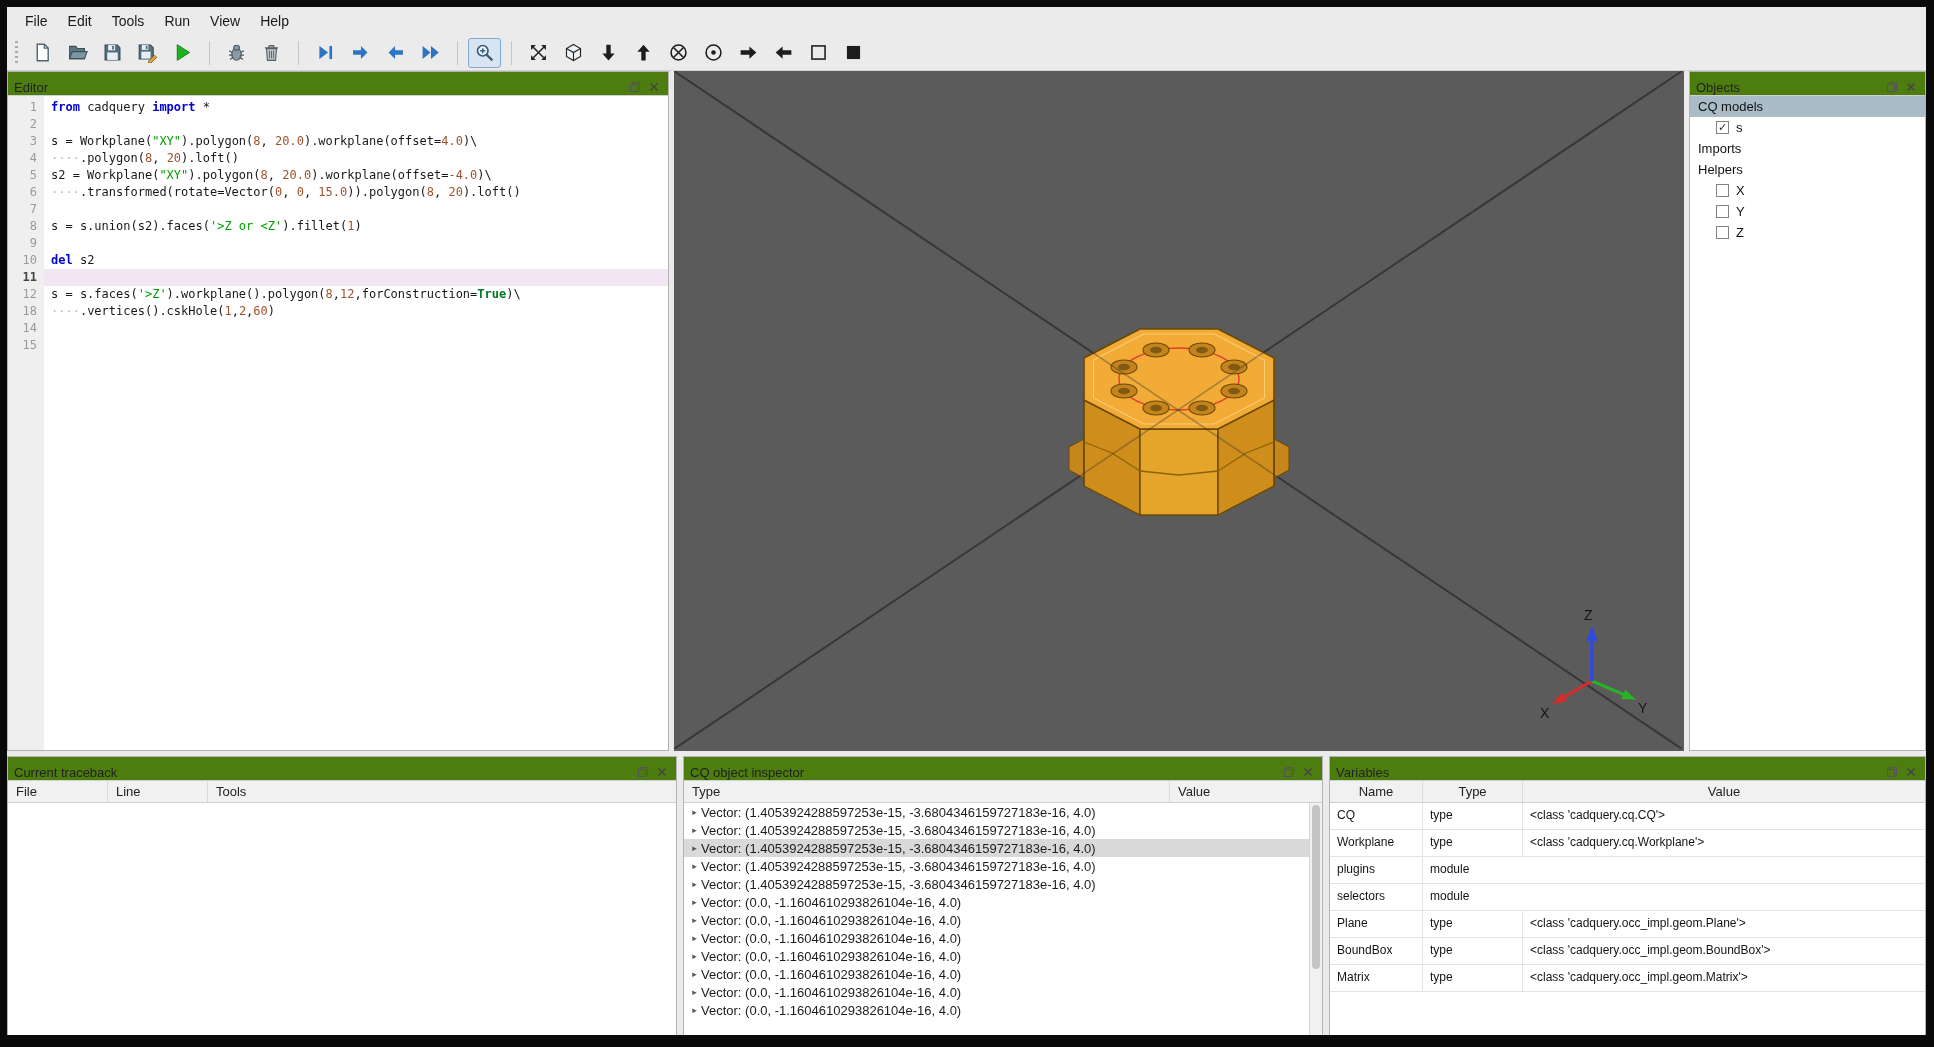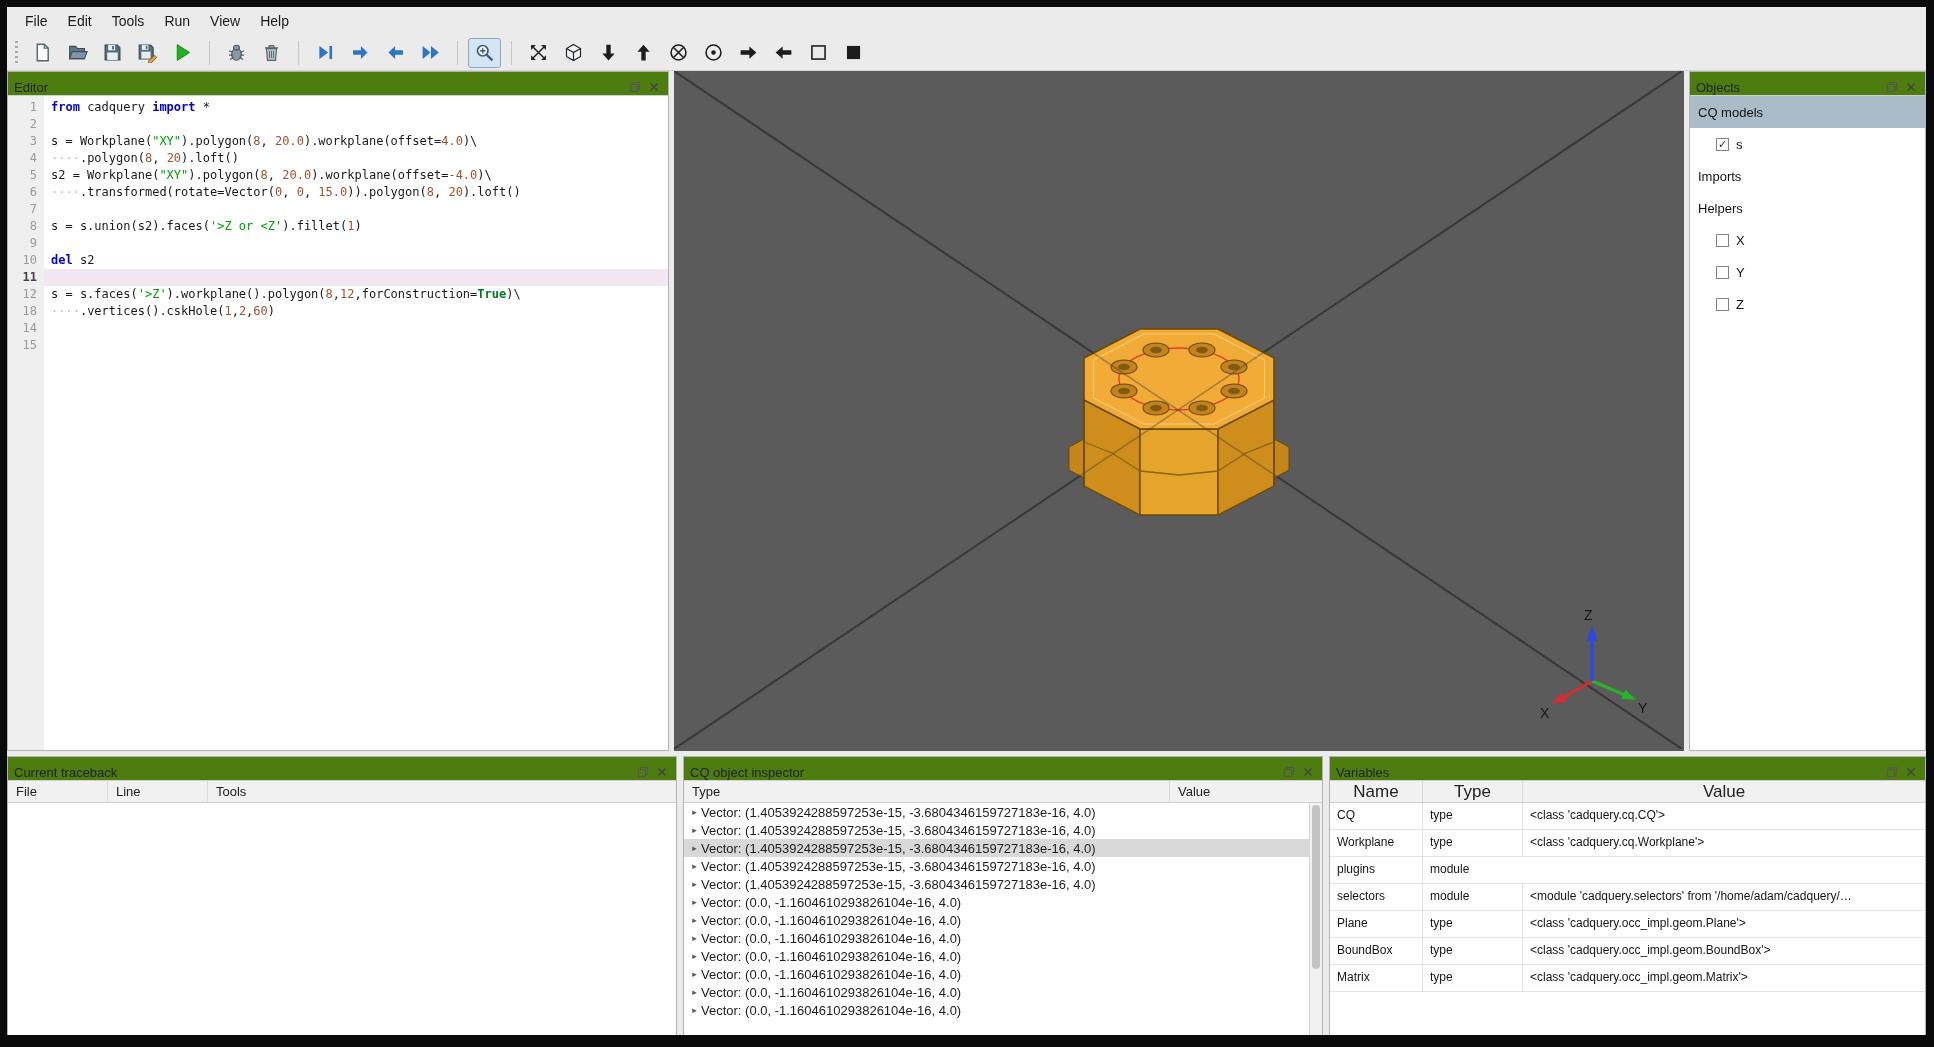--- a/index.html
+++ b/index.html
@@ -50,21 +50,21 @@
 
   
   .viewport { width:1010px; flex:none; background:#5b5b5b; position:relative; overflow:hidden; }
   .viewport svg { display:block; }
   .axline { stroke:#3d3d3d; stroke-width:2; }
   .axline2 { stroke:#2e2e2e; stroke-width:1.6; opacity:.35; }
   .axlabel { font-family:"Liberation Sans",sans-serif; font-size:14px; fill:#141414; }
 
   
   .objects-panel { flex:1; }
-  .obj-row { height:32px; display:flex; align-items:center; font-size:13px; color:#111; padding-left:8px; }
+  .obj-row { height:21px; display:flex; align-items:center; font-size:13px; color:#111; padding-left:8px; }
   .obj-row.indent { padding-left:26px; }
   .obj-row.selected { background:#a9bcc7; }
   .cbx { width:13px; height:13px; flex:none; border:1px solid #828282; background:#fff; margin-right:7px; font-size:11px; line-height:11px; display:flex; align-items:center; justify-content:center; color:#16324a; }
 
   
   .traceback-panel { width:670px; flex:none; }
   .tb-cols { display:flex; height:22px; flex:none; background:#f1f1f1; border-bottom:1px solid #cfcfcf; font-size:13px; color:#222; }
   .tb-col { padding:3px 8px; border-right:1px solid #dadada; }
   .tb-col.c0 { width:100px; flex:none; }
   .tb-col.c1 { width:100px; flex:none; }
@@ -80,21 +80,21 @@
   .insp-body { flex:1; position:relative; overflow:hidden; }
   .insp-rows { position:absolute; inset:0 13px 0 0; overflow:hidden; }
   .insp-row { display:flex; align-items:center; height:18px; font-size:13px; color:#1c1c1c; padding-left:4px; white-space:nowrap; }
   .insp-row.selected { background:#d9d9d9; }
   .insp-row .tri { width:13px; flex:none; font-size:9px; color:#555; text-align:center; }
   .insp-scroll { position:absolute; top:0; right:0; bottom:0; width:13px; background:#f1f1f1; border-left:1px solid #d5d5d5; }
   .insp-thumb { position:absolute; top:2px; left:2px; right:2px; height:62%; background:#c4c4c4; border-radius:4px; }
 
   
   .variables-panel { flex:1; }
-  .var-head { display:grid; grid-template-columns:93px 100px 1fr; height:22px; flex:none; background:#f1f1f1; border-bottom:1px solid #cfcfcf; font-size:17px; color:#222; }
+  .var-head { display:grid; grid-template-columns:93px 100px 1fr; height:22px; flex:none; background:#f1f1f1; border-bottom:1px solid #cfcfcf; font-size:13px; color:#222; }
   .var-head div { display:flex; align-items:center; justify-content:center; border-right:1px solid #dadada; }
   .var-head div:last-child { border-right:none; }
   .var-rows { flex:1; overflow:hidden; background:#fff; }
   .var-row { display:grid; grid-template-columns:93px 100px 1fr; height:27px; font-size:12px; border-bottom:1px solid #e3e3e3; }
   .var-row div { padding:5px 7px; border-right:1px solid #e3e3e3; white-space:nowrap; overflow:hidden; text-overflow:ellipsis; color:#141414; }
   .var-row div:last-child { border-right:none; }
   .var-tabs { height:26px; flex:none; background:#ebebeb; border-top:1px solid #bdbdbd; display:flex; align-items:center; padding-left:4px; }
   .tab { padding:4px 12px 5px; font-size:13px; color:#222; background:#d9d9d9; border:1px solid #b6b6b6; border-top:none; border-radius:0 0 4px 4px; margin-right:2px; }
   .tab.active { background:#fff; }
 </style>
@@ -616,21 +616,20 @@
               <div>type</div>
               <div>&lt;class 'cadquery.cq.Workplane'&gt;</div>
             </div>
             <div class="var-row">
               <div>plugins</div>
               <div>module</div>
             </div>
             <div class="var-row">
               <div>selectors</div>
               <div>module</div>
-              <div>&lt;module 'cadquery.selectors' from '/home/adam/cadquery/…</div>
             </div>
             <div class="var-row">
               <div>Plane</div>
               <div>type</div>
               <div>&lt;class 'cadquery.occ_impl.geom.Plane'&gt;</div>
             </div>
             <div class="var-row">
               <div>BoundBox</div>
               <div>type</div>
               <div>&lt;class 'cadquery.occ_impl.geom.BoundBox'&gt;</div>

